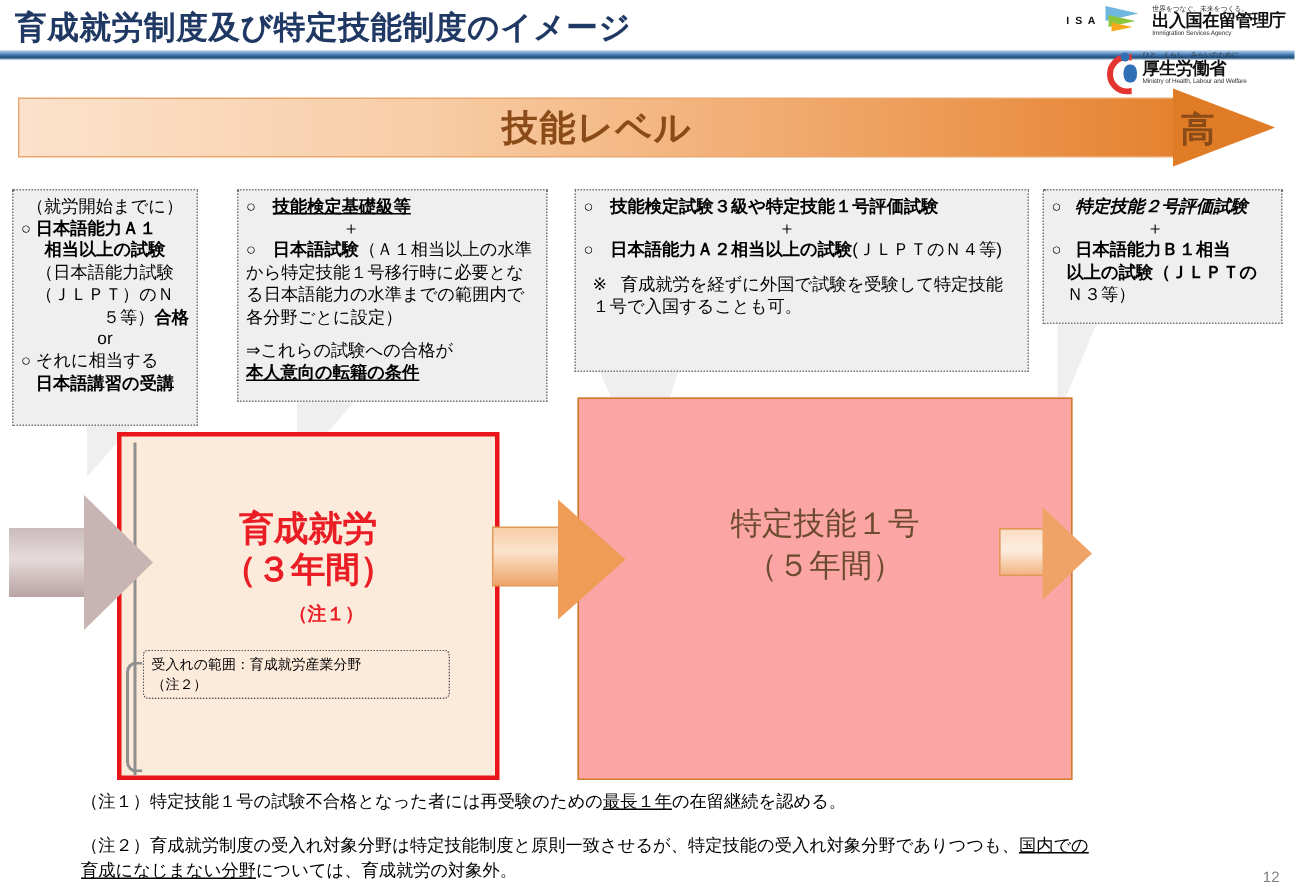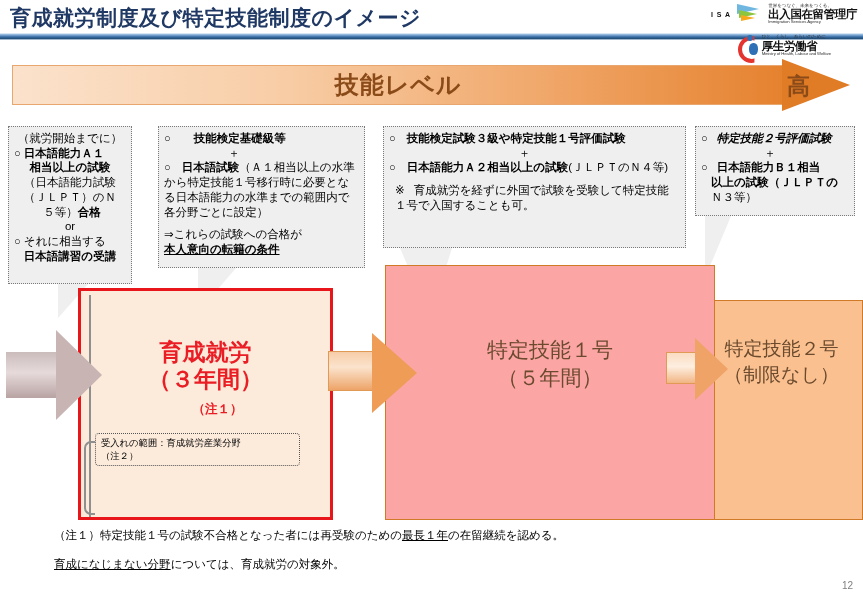--- a/index.html
+++ b/index.html
@@ -205,37 +205,37 @@
   <div class="callout" id="box1">
     <div class="pad">
       <div>（就労開始までに）</div>
       <div style="text-align:left;">
         <span class="circ">○</span>
         <span class="b">日本語能力Ａ１</span>
       </div>
       <div class="b">相当以上の試験</div>
       <div>（日本語能力試験</div>
       <div>（ＪＬＰＴ）のＮ</div>
-      <div style="text-align:center;padding-left:4px;">
+      <div style="text-align:right;padding-left:4px;">
         <span>５等）</span><span class="b">合格</span>
       </div>
       <div>or</div>
       <div style="text-align:left;">
         <span class="circ">○</span>
         <span>それに相当する</span>
       </div>
       <div class="b">日本語講習の受講</div>
     </div>
   </div>
 
   <div class="callout" id="box2">
     <div class="pad">
       <div>
         <span class="circ">○</span>
-        <span class="b" style="margin-left:20px;">技能検定基礎級等</span>
+        <span class="b" style="margin-left:8px;text-decoration:underline;">技能検定基礎級等</span>
       </div>
       <div class="ctr" style="padding-right:55px;">＋</div>
       <div style="text-indent:0;">
         <span class="circ">○</span>
         <span class="b" style="margin-left:8px;">日本語試験</span><span>（Ａ１相当以上の水準から特定技能１号移行時に必要となる日本語能力の水準までの範囲内で各分野ごとに設定）</span>
       </div>
       <div style="height:8px;"></div>
       <div>⇒これらの試験への合格が</div>
       <div class="b u">本人意向の転籍の条件</div>
     </div>
@@ -269,26 +269,20 @@
       <div class="ctr" style="padding-right:10px;">＋</div>
       <div>
         <span class="circ">○</span>
         <span class="b" style="margin-left:6px;">日本語能力Ｂ１相当</span>
       </div>
       <div class="b" style="padding-left:10px;">以上の試験（ＪＬＰＴの</div>
       <div style="padding-left:10px;">Ｎ３等）</div>
     </div>
   </div>
 
-  <div id="sf2">
-    <div class="lbl">
-      <div>特定技能２号</div>
-      <div>（制限なし）</div>
-    </div>
-  </div>
 
   <div id="sf1">
     <div class="lbl">
       <div>特定技能１号</div>
       <div>（５年間）</div>
     </div>
   </div>
 
   <div id="ikusei">
     <div class="gline"></div>
@@ -312,17 +306,18 @@
     <div class="shaft"></div>
       <div class="head"></div>
   </div>
   <div class="barrow" id="arrowR">
     <div class="shaft"></div>
       <div class="head"></div>
   </div>
 
   <div class="fn" id="fn1">（注１）特定技能１号の試験不合格となった者には再受験のための<span class="u">最長１年</span>の在留継続を認める。</div>
   <div class="fn" id="fn2">
+    <div>（注２）育成就労制度の受入れ対象分野は特定技能制度と原則一致させるが、特定技能の受入れ対象分野でありつつも、<span class="u">国内での</span></div>
     <div><span class="u">育成になじまない分野</span>については、育成就労の対象外。</div>
   </div>
   <div class="pageno">12</div>
 
 </div>
 
 </body></html>

